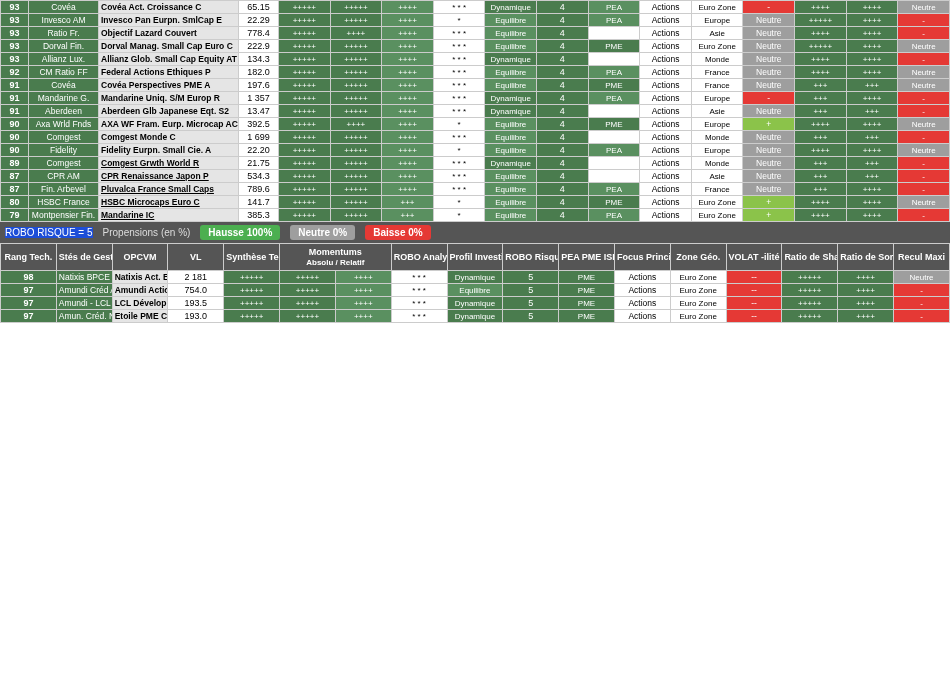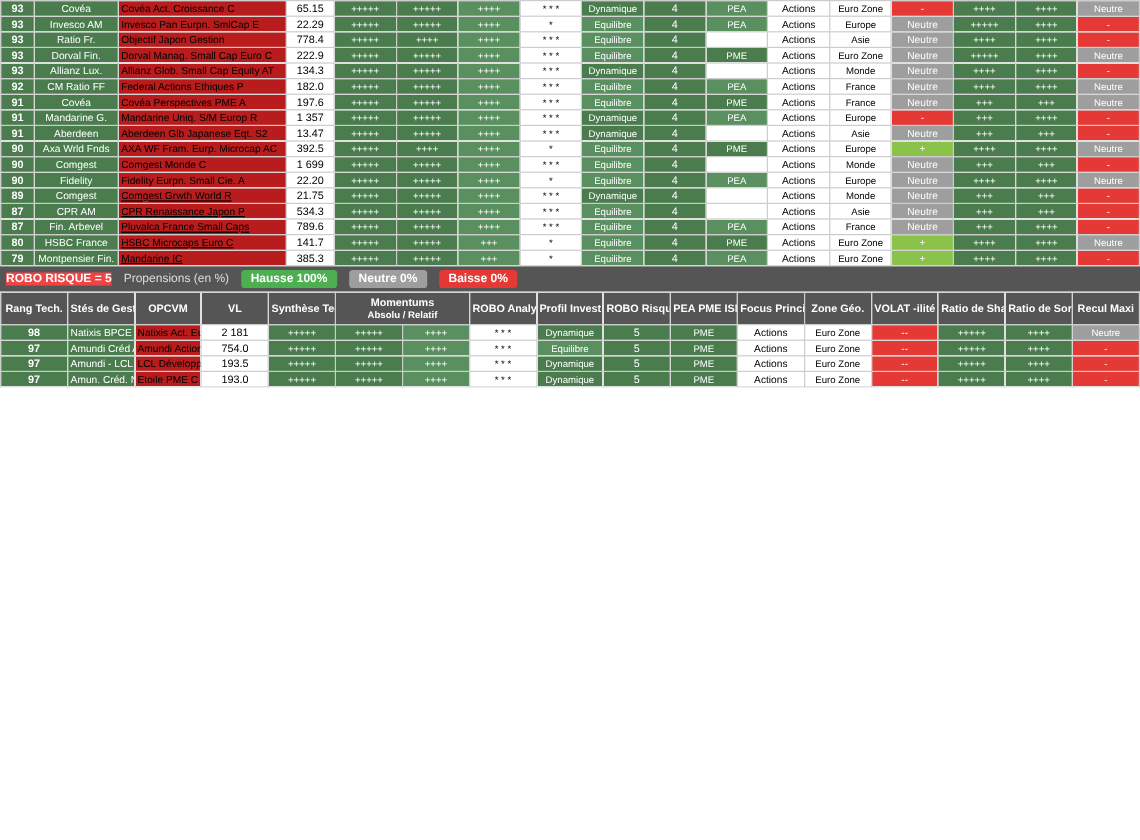--- a/index.html
+++ b/index.html
@@ -35,25 +35,26 @@
       font-weight: bold;
       width: 28px;
     }
     .row-manager {
       background: #4a7c4e;
       color: #fff;
       font-size: 8.5px;
       width: 70px;
     }
     .row-fund {
-      background: #b91c1c;
+      background: #e5e5e5;
       color: #000;
       font-size: 8.5px;
       text-align: left;
       width: 140px;
+      font-weight: bold;
     }
     .row-fund a {
       color: #000;
       text-decoration: underline;
     }
     .row-vl {
       background: #fff;
       color: #000;
       width: 40px;
     }
@@ -151,21 +152,21 @@
           <td class="cell-white" style="font-size: 8.5px;">Actions</td>
           <td class="cell-white" style="font-size: 8px;">Europe</td>
           <td class="cell-neutre" style="font-size: 8.5px;">Neutre</td>
           <td class="cell-green-plus" style="font-size: 8px;">+++++</td>
           <td class="cell-green-plus" style="font-size: 8px;">++++</td>
           <td class="cell-red" style="font-size: 8px;">-</td>
         </tr>
         <tr>
           <td class="row-score">93</td>
           <td class="row-manager">Ratio Fr.</td>
-          <td class="row-fund">Objectif Japon Gestion</td>
+          <td class="row-fund">Objectif Lazard Couvert</td>
           <td class="row-vl">778.4</td>
           <td class="cell-green-plus" style="font-size: 8px;">+++++</td>
           <td class="cell-green-plus" style="font-size: 8px;">++++</td>
           <td class="cell-green-mid" style="font-size: 8px;">++++</td>
           <td class="cell-white" style="font-size: 8px;">* * *</td>
           <td class="cell-equilibre" style="font-size: 8px;">Equilibre</td>
           <td class="cell-green-plus">4</td>
           <td class="cell-white"></td>
           <td class="cell-white" style="font-size: 8.5px;">Actions</td>
           <td class="cell-white" style="font-size: 8px;">Asie</td>
@@ -437,21 +438,21 @@
           <td class="cell-white" style="font-size: 8px;">Euro Zone</td>
           <td class="cell-light-green" style="font-size: 8.5px;">+</td>
           <td class="cell-green-plus" style="font-size: 8px;">++++</td>
           <td class="cell-green-plus" style="font-size: 8px;">++++</td>
           <td class="cell-red" style="font-size: 8px;">-</td>
         </tr>
       </tbody>
 </table>
 
 <div class="divider-section">
-  <span style="background:#ef4444; color:#fff; font-weight:bold; font-size:10px;">ROBO RISQUE = 5</span>
+  <span style="background:#1d4ed8; color:#fff; font-weight:normal; font-size:10px;">ROBO RISQUE = 5</span>
   <span style="color:#ddd; font-size:10px;">Propensions (en %)</span>
   <span class="badge badge-hausse">Hausse 100%</span>
   <span class="badge badge-neutre">Neutre 0%</span>
   <span class="badge badge-baisse">Baisse 0%</span>
 </div>
 
 <table>
   <thead id="section2-header">
 <tr class="header-row">
   <th>Rang Tech.</th>

